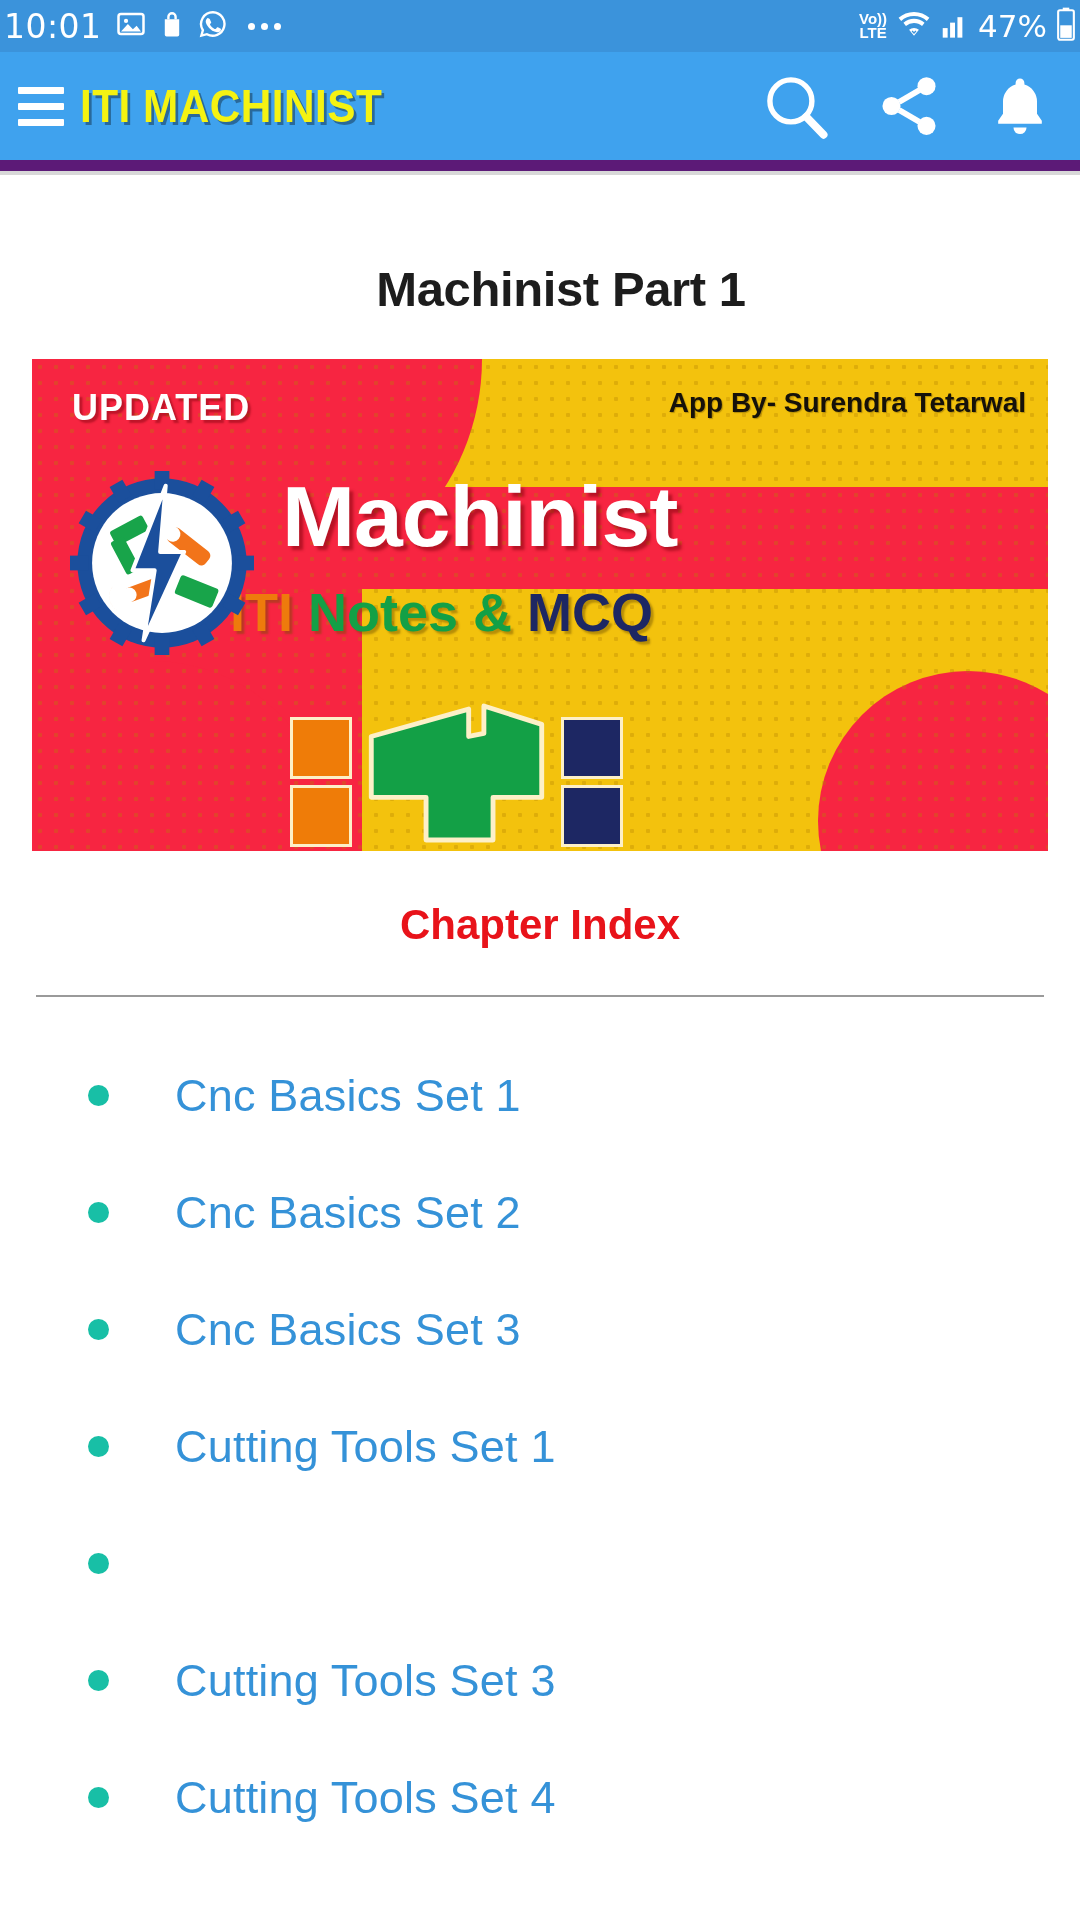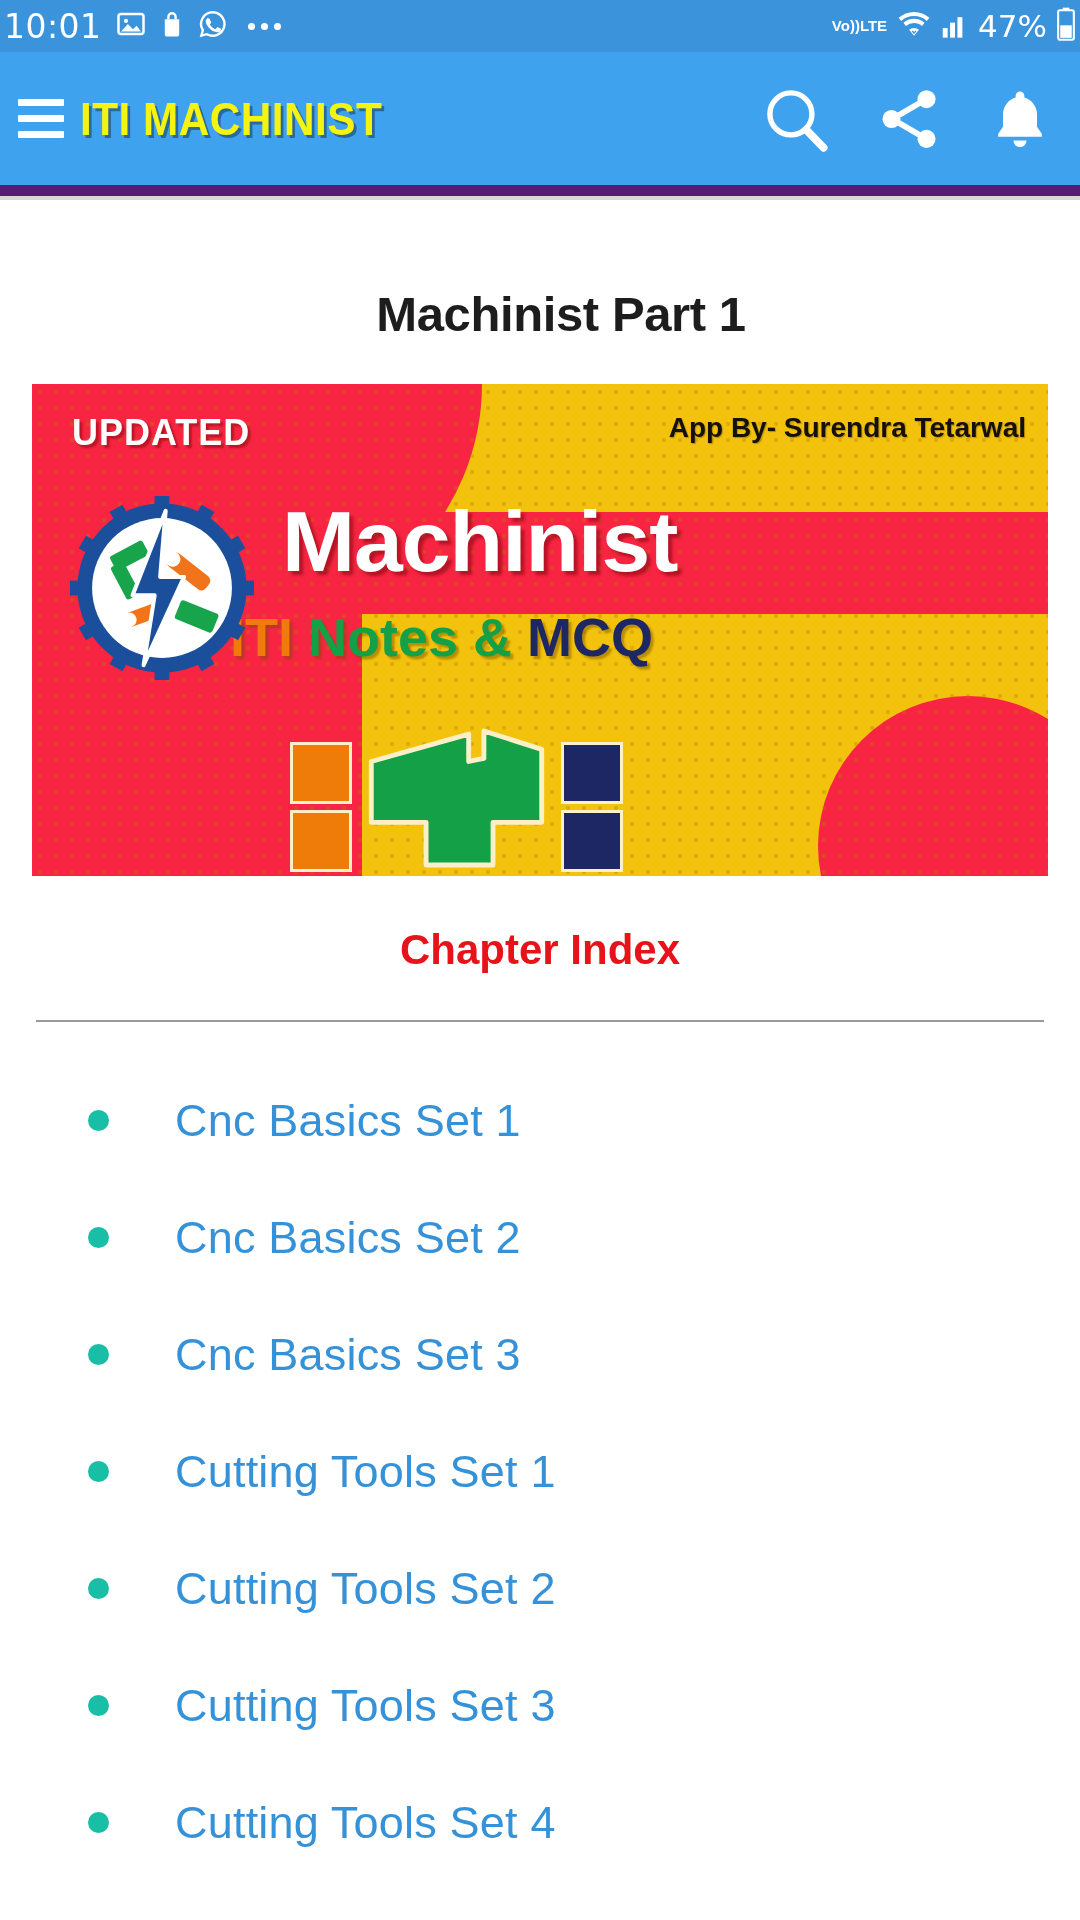--- a/index.html
+++ b/index.html
@@ -37,20 +37,21 @@
     font-family: "DejaVu Sans", sans-serif;
     color: #ffffff;
   }
   .status-right {
     display: flex;
     align-items: center;
     gap: 9px;
   }
   .volte {
     display: flex;
+    flex-direction: column;
     align-items: center;
     line-height: 0.95;
     font-size: 15px;
     font-weight: bold;
     font-family: "Liberation Sans", sans-serif;
   }
   .battery-pct {
     font-size: 31px;
     font-family: "DejaVu Sans", sans-serif;
   }
@@ -62,21 +63,21 @@
   }
   .dots-icon i {
     width: 7px; height: 7px;
     background: #ffffff;
     border-radius: 50%;
     display: block;
   }
 
   
   .app-bar {
-    height: 133px;
+    height: 108px;
     background: #3fa2ee;
     display: flex;
     align-items: center;
     padding: 0 26px 0 18px;
     box-sizing: border-box;
   }
   .hamburger {
     width: 46px;
     display: flex;
     flex-direction: column;
@@ -515,21 +516,20 @@
     <li class="chapter-item">
       <span class="bullet"></span>
       <span class="chapter-link">Cnc Basics Set 3</span>
     </li>
     <li class="chapter-item">
       <span class="bullet"></span>
       <span class="chapter-link">Cutting Tools Set 1</span>
     </li>
     <li class="chapter-item">
       <span class="bullet"></span>
-      <span class="chapter-link">Cutting Tools Set 2</span>
     </li>
     <li class="chapter-item">
       <span class="bullet"></span>
       <span class="chapter-link">Cutting Tools Set 3</span>
     </li>
     <li class="chapter-item">
       <span class="bullet"></span>
       <span class="chapter-link">Cutting Tools Set 4</span>
     </li>
   </ul>

